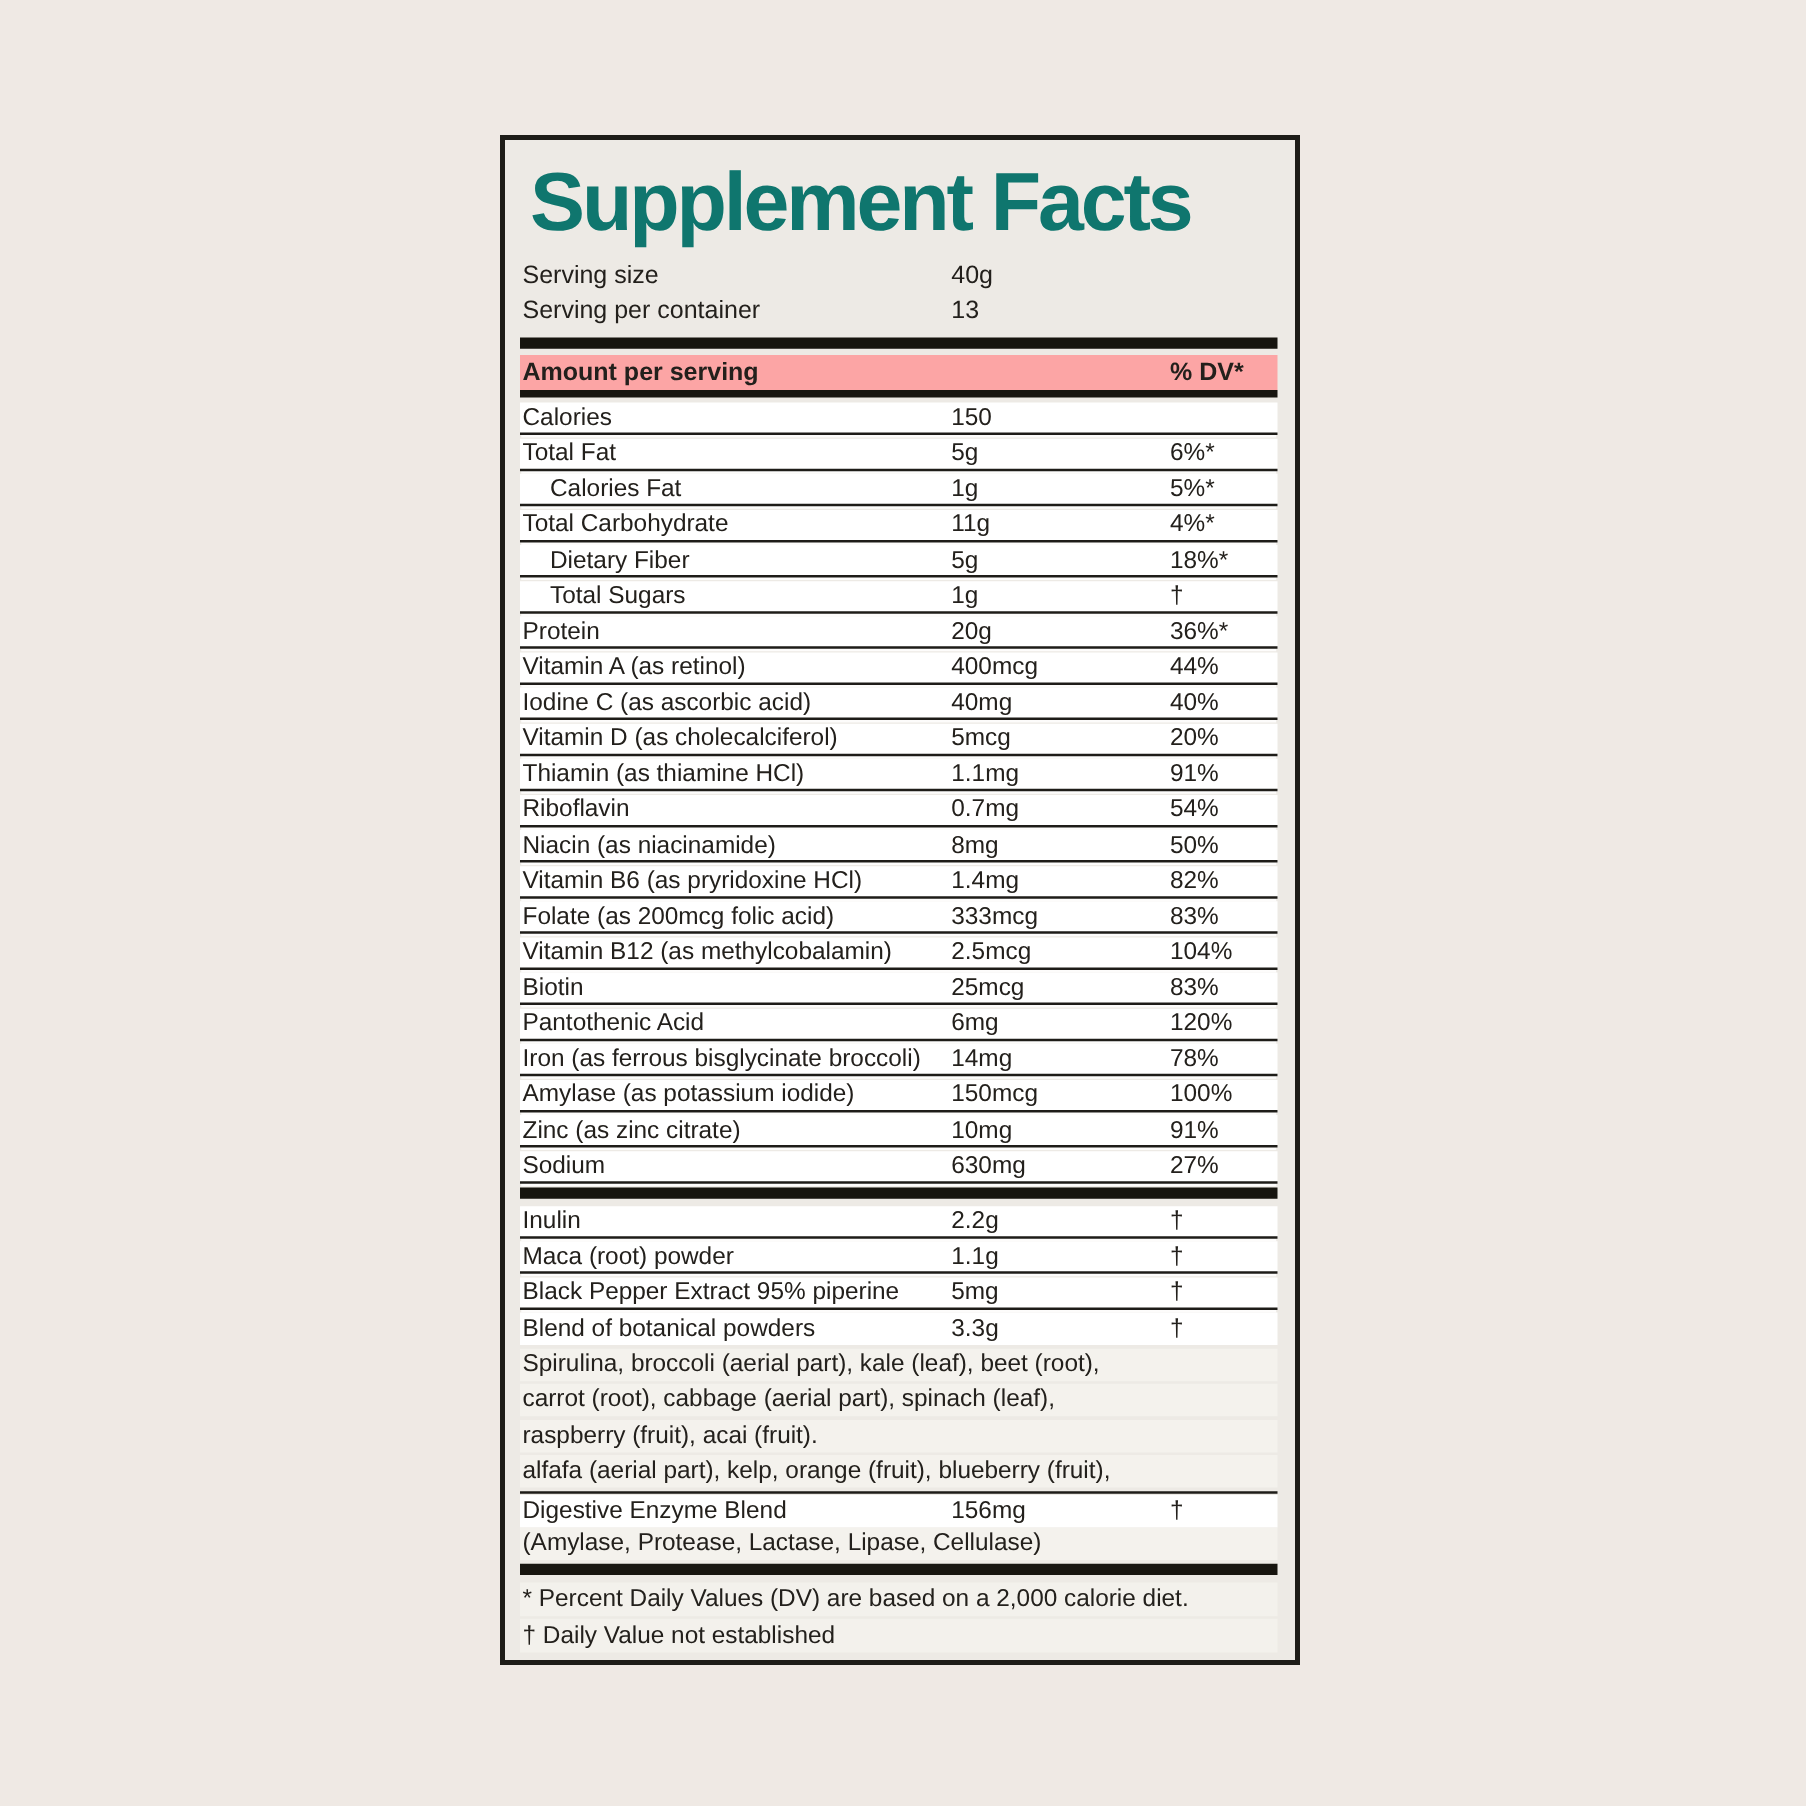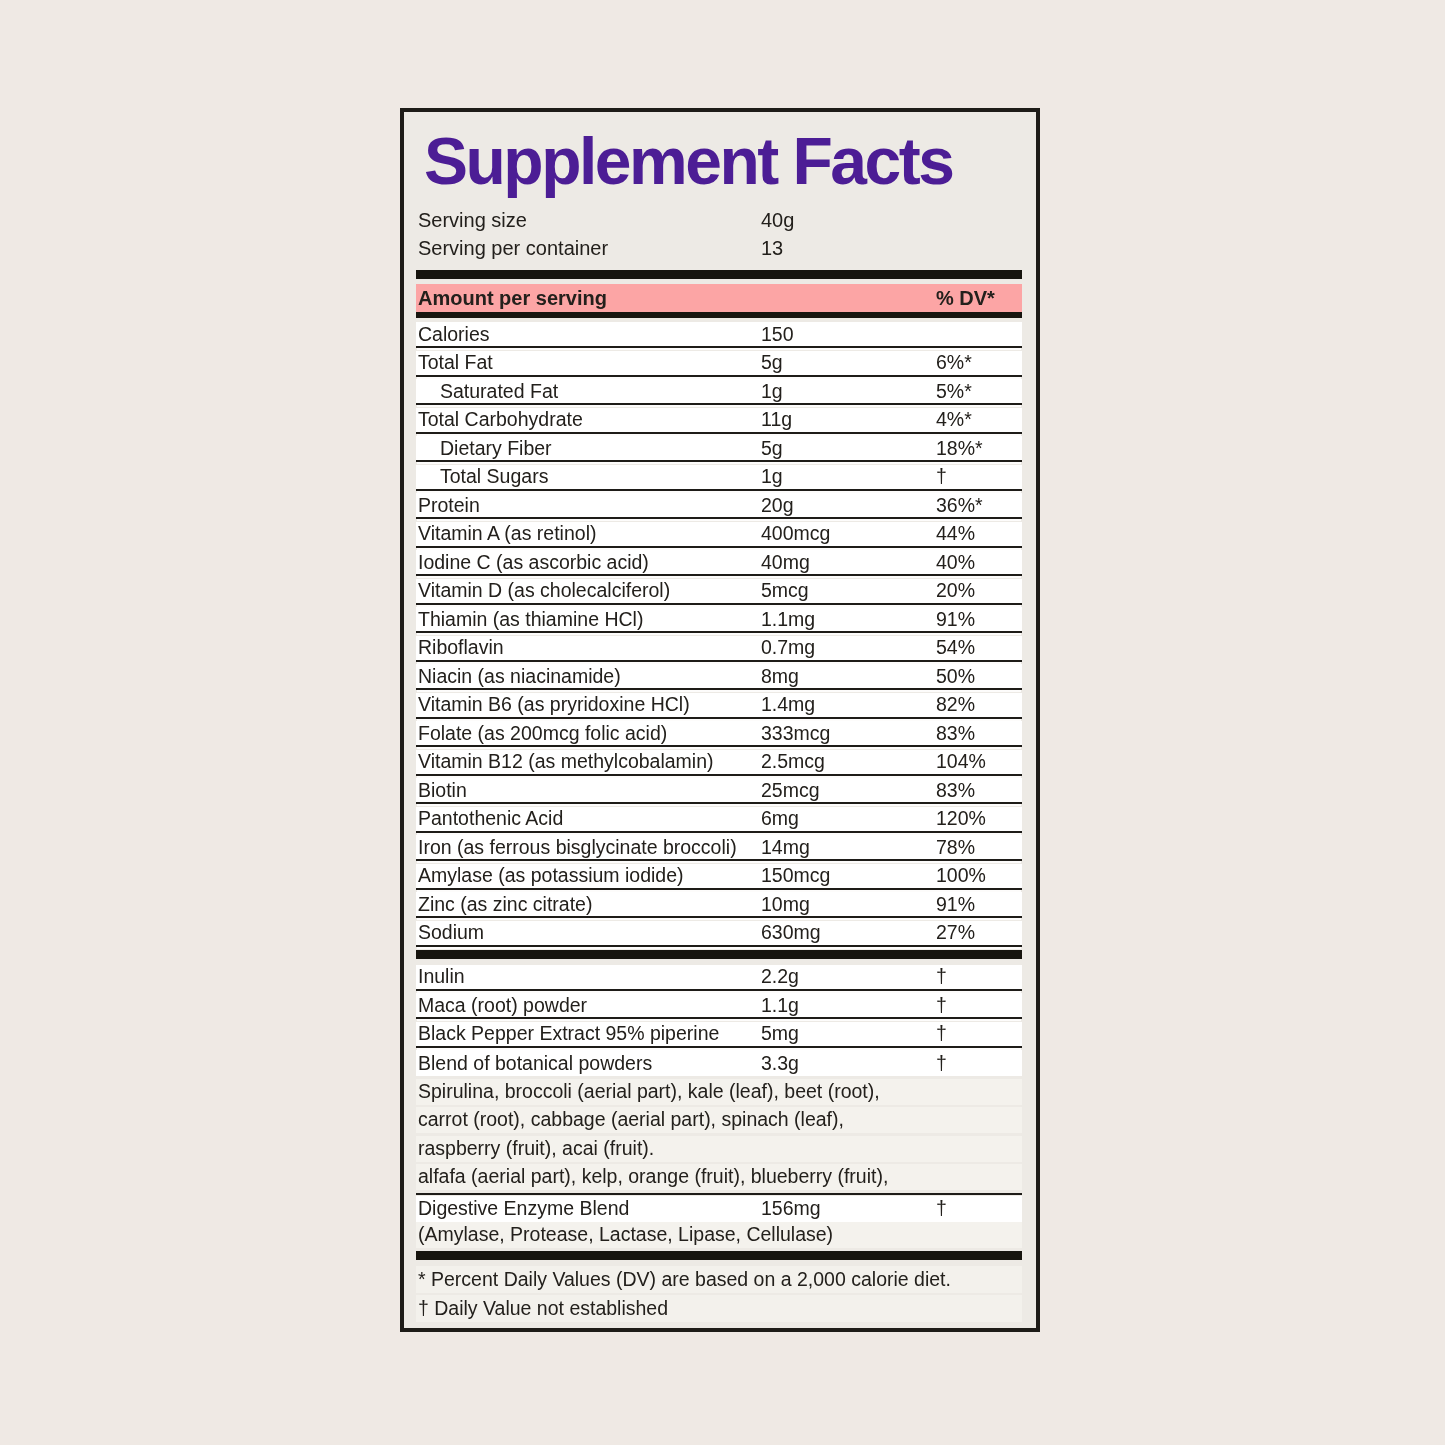--- a/index.html
+++ b/index.html
@@ -20,21 +20,21 @@
     background:#edeae5;
     padding:8px 14px 0 12px;
     overflow:hidden;
   }
   .title{
     font-size:66px;
     font-weight:bold;
     letter-spacing:-2.5px;
     line-height:1.0;
     margin:8px 0 12px 8px;
-    color:#4c1d95;
+    color:#0f766e;
     white-space:nowrap;
   }
   .serving-row{
     display:grid;
     grid-template-columns:343px 1fr;
     align-items:center;
     height:28px;
     font-size:20px;
     padding-left:2px;
   }
@@ -130,21 +130,21 @@
     <span class="c-dv"></span>
   </div>
 
   <div class="row">
     <span class="c-label">Total Fat</span>
     <span class="c-amount">5g</span>
     <span class="c-dv">6%*</span>
   </div>
 
   <div class="row">
-    <span class="c-label indent">Saturated Fat</span>
+    <span class="c-label indent">Calories Fat</span>
     <span class="c-amount">1g</span>
     <span class="c-dv">5%*</span>
   </div>
 
   <div class="row">
     <span class="c-label">Total Carbohydrate</span>
     <span class="c-amount">11g</span>
     <span class="c-dv">4%*</span>
   </div>
 

